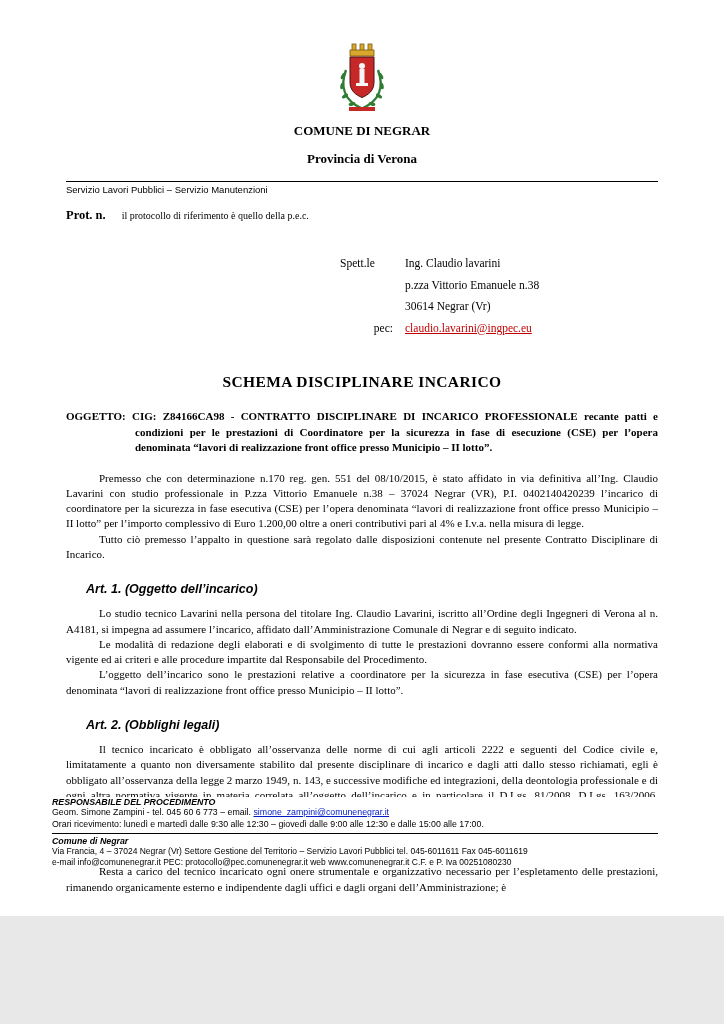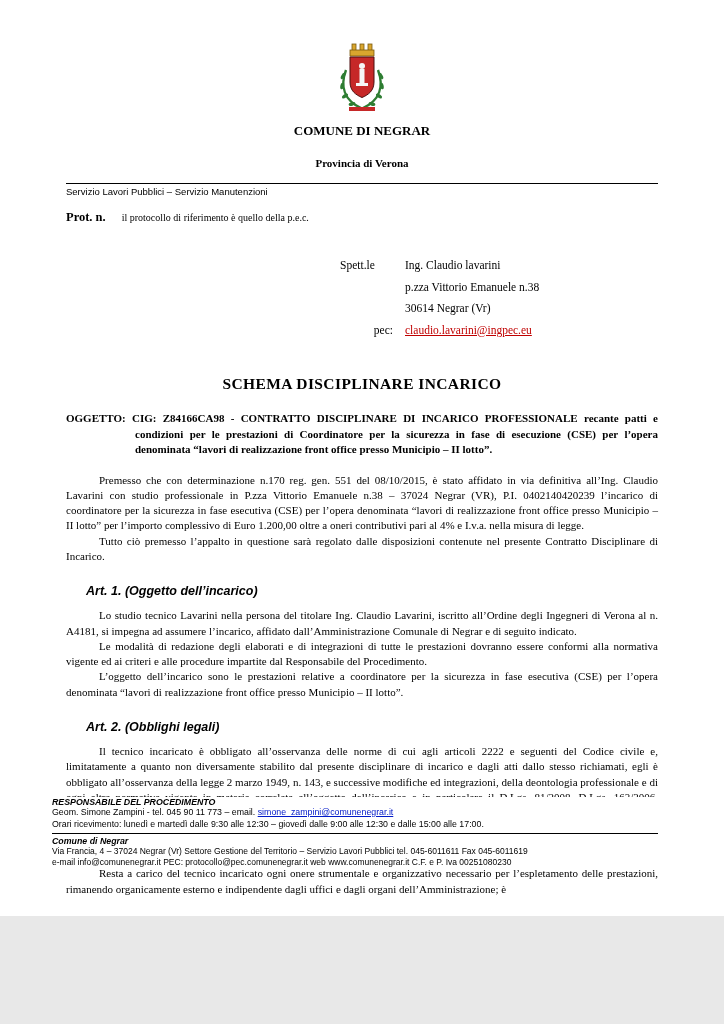--- a/index.html
+++ b/index.html
@@ -5,21 +5,21 @@
   * { margin:0; padding:0; box-sizing:border-box; }
   html,body { background:#e8e8e8; }
   body { font-family:"Liberation Serif", serif; color:#000; }
   .page {
     position:relative; width:724px; height:916px; margin:0 auto;
     background:#ffffff; padding:42px 66px 0 66px; overflow:hidden;
   }
   .doc-header { text-align:center; }
   .crest { display:inline-block; }
   .muni { font-weight:bold; font-size:13px; margin-top:5px; }
-  .prov { font-weight:bold; font-size:11px; margin-top:18px; }
+  .prov { font-weight:bold; font-size:13px; margin-top:12px; }
   .header-rule { border-top:1.6px solid #000; margin-top:14px; }
   .area1 { font-family:"Liberation Sans", sans-serif; font-weight:bold; font-style:italic; font-size:9.5px; margin-top:10px; }
   .area2 { font-family:"Liberation Sans", sans-serif; font-size:9.5px; margin-top:2px; }
   .prot { margin-top:13px; font-size:10px; }
   .prot-label { font-weight:bold; font-size:12.5px; margin-right:16px; }
   .recipient { margin-top:30px; margin-left:274px; font-size:11.5px; }
   .r-row { display:flex; line-height:21.5px; }
   .r-label { width:65px; flex:0 0 65px; }
   .r-label.pec { text-align:right; padding-right:12px; }
   .r-value { flex:1; }
@@ -110,30 +110,30 @@
 
   <h1 class="doc-title">SCHEMA DISCIPLINARE INCARICO</h1>
 
   <p class="oggetto"><span>OGGETTO: </span><span>CIG: Z84166CA98 - CONTRATTO DISCIPLINARE DI INCARICO PROFESSIONALE recante patti e condizioni per le prestazioni di Coordinatore per la sicurezza in fase di esecuzione (CSE) per l’opera denominata “lavori di realizzazione front office presso Municipio – II lotto”.</span></p>
 
   <p class="body-p indent first">Premesso che con determinazione n.170 reg. gen. 551 del 08/10/2015, è stato affidato in via definitiva all’Ing. Claudio Lavarini con studio professionale in P.zza Vittorio Emanuele n.38 – 37024 Negrar (VR), P.I. 0402140420239 l’incarico di coordinatore per la sicurezza in fase esecutiva (CSE) per l’opera denominata “lavori di realizzazione front office presso Municipio – II lotto” per l’importo complessivo di Euro 1.200,00 oltre a oneri contributivi pari al 4% e I.v.a. nella misura di legge.</p>
   <p class="body-p indent">Tutto ciò premesso l’appalto in questione sarà regolato dalle disposizioni contenute nel presente Contratto Disciplinare di Incarico.</p>
 
   <h2 class="art-heading gap">Art. 1. (Oggetto dell’incarico)</h2>
   <p class="body-p indent">Lo studio tecnico Lavarini nella persona del titolare Ing. Claudio Lavarini, iscritto all’Ordine degli Ingegneri di Verona al n. A4181, si impegna ad assumere l’incarico, affidato dall’Amministrazione Comunale di Negrar e di seguito indicato.</p>
-  <p class="body-p indent">Le modalità di redazione degli elaborati e di integrazioni di tutte le prestazioni dovranno essere conformi alla normativa vigente ed ai criteri e alle procedure impartite dal Responsabile del Procedimento.</p>
+  <p class="body-p indent">Le modalità di redazione degli elaborati e di svolgimento di tutte le prestazioni dovranno essere conformi alla normativa vigente ed ai criteri e alle procedure impartite dal Responsabile del Procedimento.</p>
   <p class="body-p indent">L’oggetto dell’incarico sono le prestazioni relative a coordinatore per la sicurezza in fase esecutiva (CSE) per l’opera denominata “lavori di realizzazione front office presso Municipio – II lotto”.</p>
 
   <h2 class="art-heading gap">Art. 2. (Obblighi legali)</h2>
   <p class="body-p indent">Il tecnico incaricato è obbligato all’osservanza delle norme di cui agli articoli 2222 e seguenti del Codice civile e, limitatamente a quanto non diversamente stabilito dal presente disciplinare di incarico e dagli atti dallo stesso richiamati, egli è obbligato all’osservanza della legge 2 marzo 1949, n. 143, e successive modifiche ed integrazioni, della deontologia professionale e di ogni altra normativa vigente in materia correlata all’oggetto dell’incarico e in particolare il D.Lgs. 81/2008, D.Lgs. 163/2006, Regolamento di attuazione approvato con D.P.R. 207/2011, Capitolato Generale d'Appalto del Ministero dei Lavori Pubblici di cui al D.M. 19/04/2000 n. 145, per quanto applicabile, nonché altre disposizioni di legge vigenti, nonché la normativa Regionale; ciò unitamente alle altre disposizioni che verranno impartite dall'Ufficio Tecnico Comunale e ad ogni altra disposizione di legge disciplinante le opere di cui è oggetto.</p>
   <p class="body-p indent">Resta a carico del tecnico incaricato ogni onere strumentale e organizzativo necessario per l’espletamento delle prestazioni, rimanendo organicamente esterno e indipendente dagli uffici e dagli organi dell’Amministrazione; è</p>
 
   <div class="footer">
     <div class="resp-heading">RESPONSABILE DEL PROCEDIMENTO</div>
-    <div class="resp-line"><span>Geom. Simone Zampini - tel. 045 90 11 773 – email. </span><a href="#" class="blue">simone_zampini@comunenegrar.it</a></div>
+    <div class="resp-line"><span>Geom. Simone Zampini - tel. 045 60 6 773 – email. </span><a href="#" class="blue">simone_zampini@comunenegrar.it</a></div>
     <div class="resp-line">Orari ricevimento: lunedì e martedì dalle 9:30 alle 12:30 – giovedì dalle 9:00 alle 12:30 e dalle 15:00 alle 17:00.</div>
     <div class="footer-rule"></div>
     <div class="comune-name">Comune di Negrar</div>
     <div class="comune-line">Via Francia, 4 – 37024 Negrar (Vr)  Settore Gestione del Territorio – Servizio Lavori Pubblici tel. 045-6011611 Fax 045-6011619</div>
     <div class="comune-line">e-mail  info@comunenegrar.it  PEC:  protocollo@pec.comunenegrar.it web  www.comunenegrar.it  C.F. e  P. Iva 00251080230</div>
   </div>
 
 </div>
 
 </body></html>

